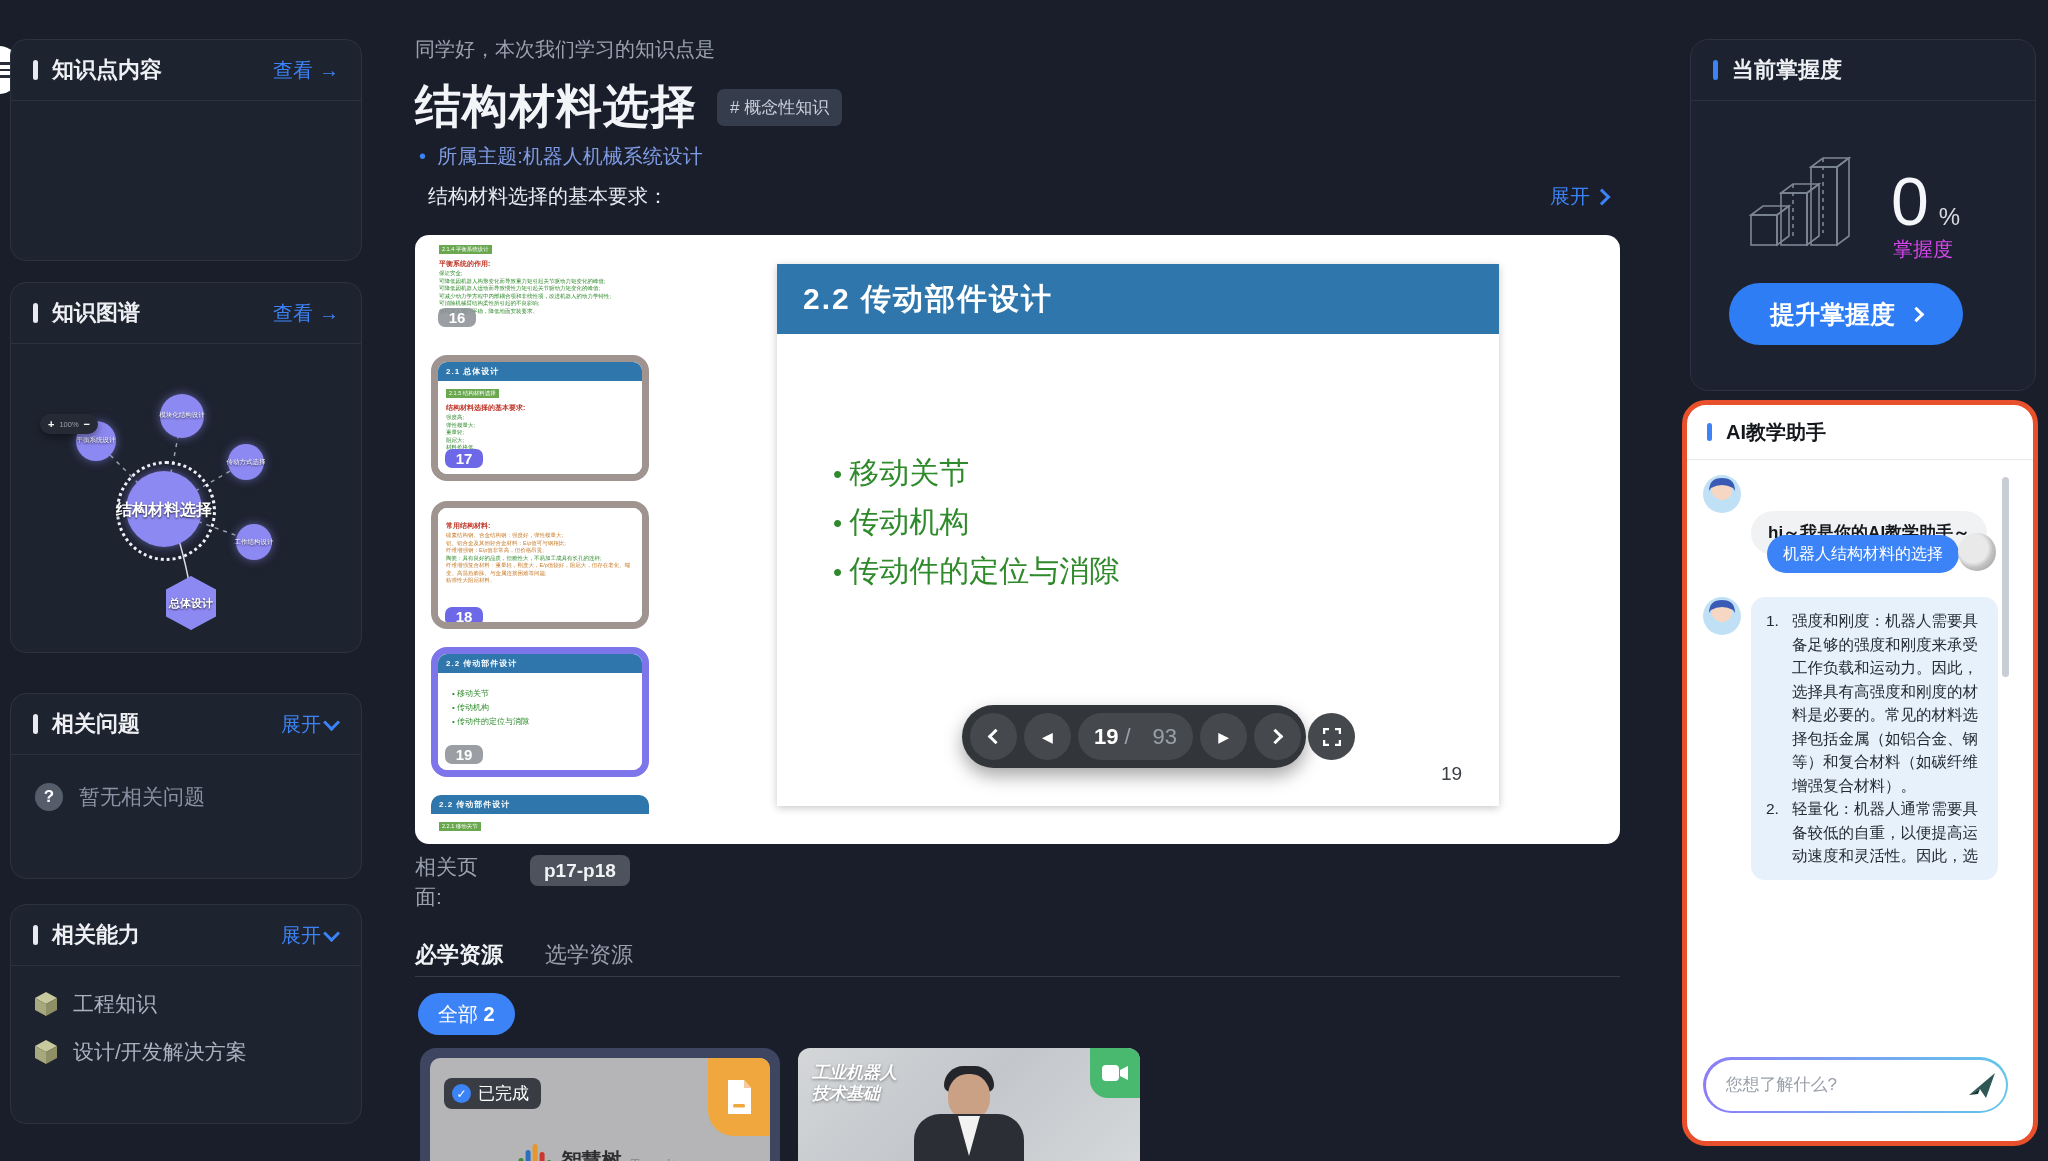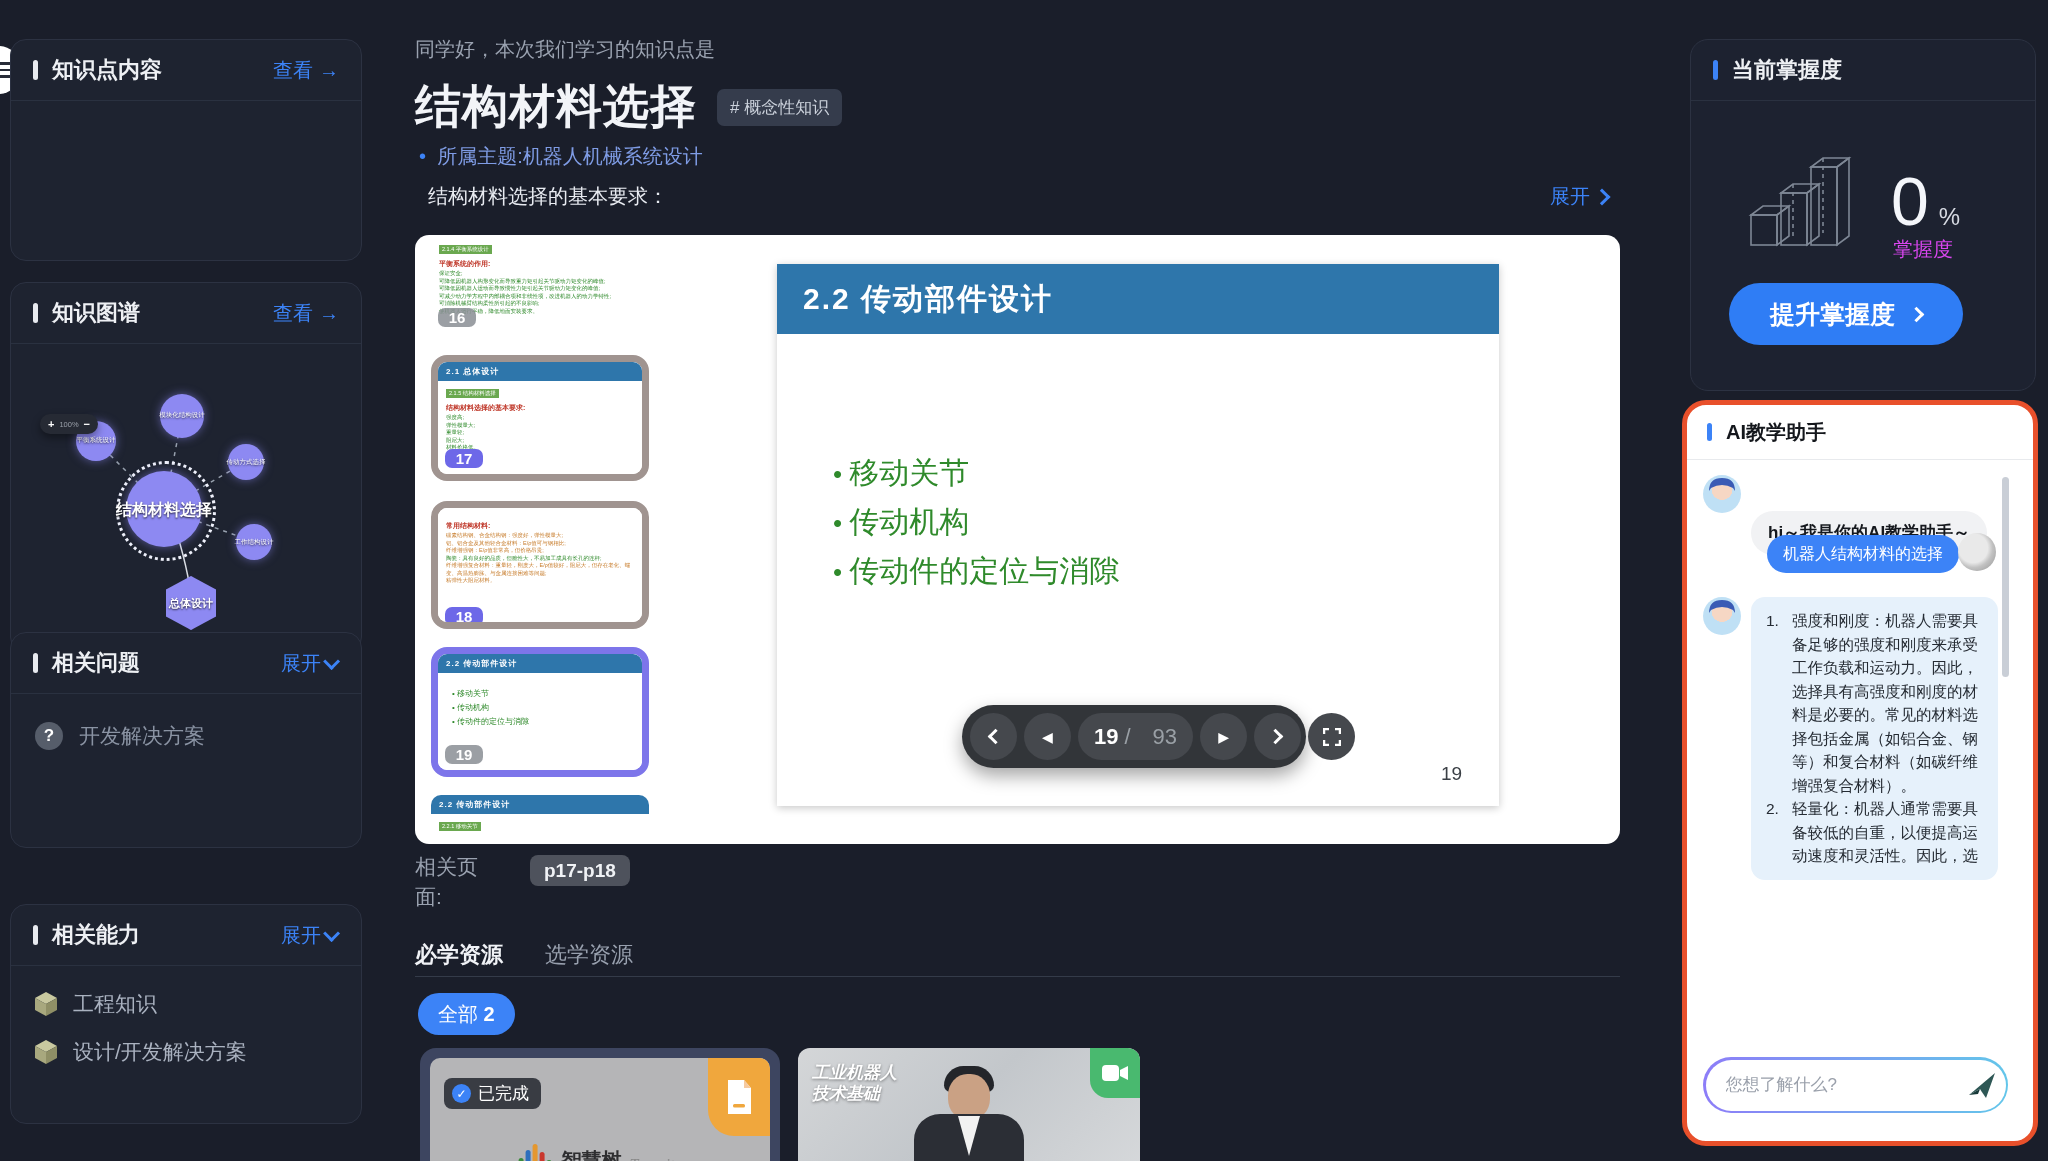--- a/index.html
+++ b/index.html
@@ -177,32 +177,32 @@
       <div class="glabel" style="left:134px;top:253px;width:92px;font-size:11px;font-weight:bold;">总体设计</div>
 
       <div class="gzoom" style="left:29px;top:71px;width:58px;height:20px;">
         <span style="font-size:11px;font-weight:bold;cursor:pointer;">+</span>
         <span style="font-size:7.5px;color:#9aa0aa;">100%</span>
         <span style="font-size:11px;font-weight:bold;cursor:pointer;">−</span>
       </div>
     </div>
   </div>
 
-  <div class="panel" style="top:632px;height:216px;">
+  <div class="panel" style="top:693px;height:186px;">
     <div class="phd">
       <span class="pbar"></span>
       <span class="ptitle">相关问题</span>
       <span class="plink">
           <span>展开</span>
           <span class="chev down"></span>
         </span>
     </div>
     <div class="empty">
       <span class="qicon">?</span>
-      <span>开发解决方案</span>
+      <span>暂无相关问题</span>
     </div>
   </div>
 
   <div class="panel" style="top:904px;height:220px;">
     <div class="phd">
       <span class="pbar"></span>
       <span class="ptitle">相关能力</span>
       <span class="plink">
           <span>展开</span>
           <span class="chev down"></span>

